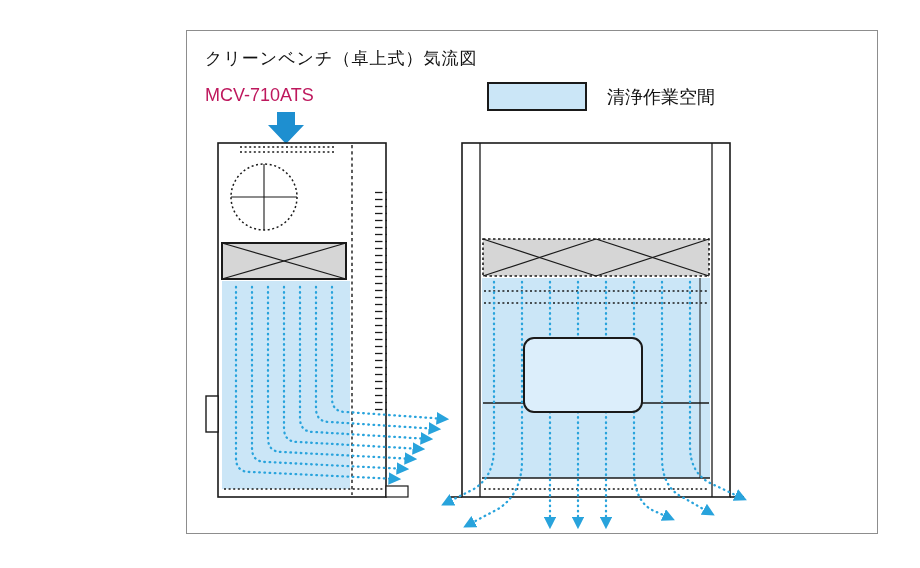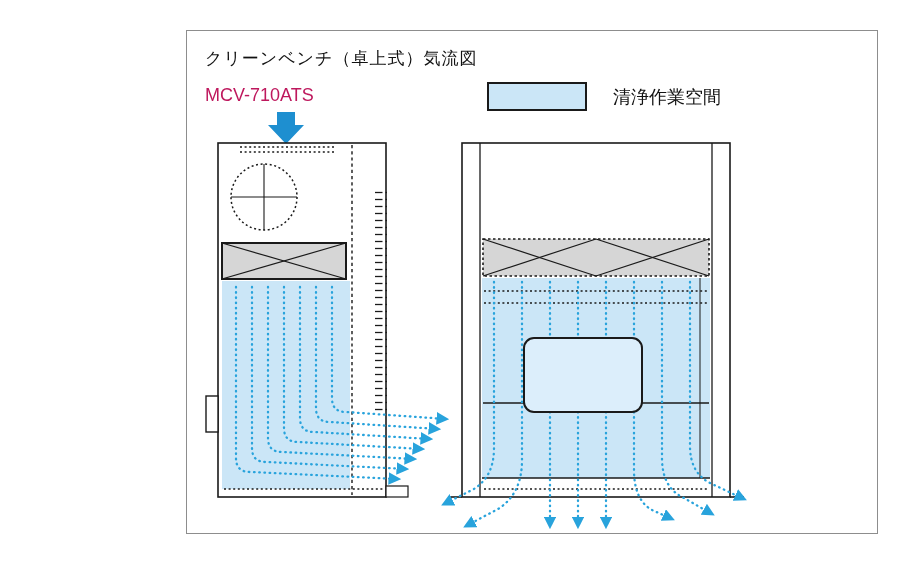--- a/index.html
+++ b/index.html
@@ -14,21 +14,21 @@
   .art { position:absolute; left:0; top:0; }
   .title {
     position:absolute; left:205px; top:47px; font-size:17px; color:#111;
     letter-spacing:1px; white-space:nowrap;
   }
   .model {
     position:absolute; left:205px; top:85px; font-size:18px; color:#be185d;
     white-space:nowrap;
   }
   .legend {
-    position:absolute; left:487px; top:82px; display:flex; align-items:center; gap:26px;
+    position:absolute; left:487px; top:82px; display:flex; align-items:center; gap:20px;
   }
   .legend-label { font-size:18px; color:#111; white-space:nowrap; }
 </style>
 </head>
 <body>
 
 <div class="canvas">
 
   <div class="frame"></div>
 

